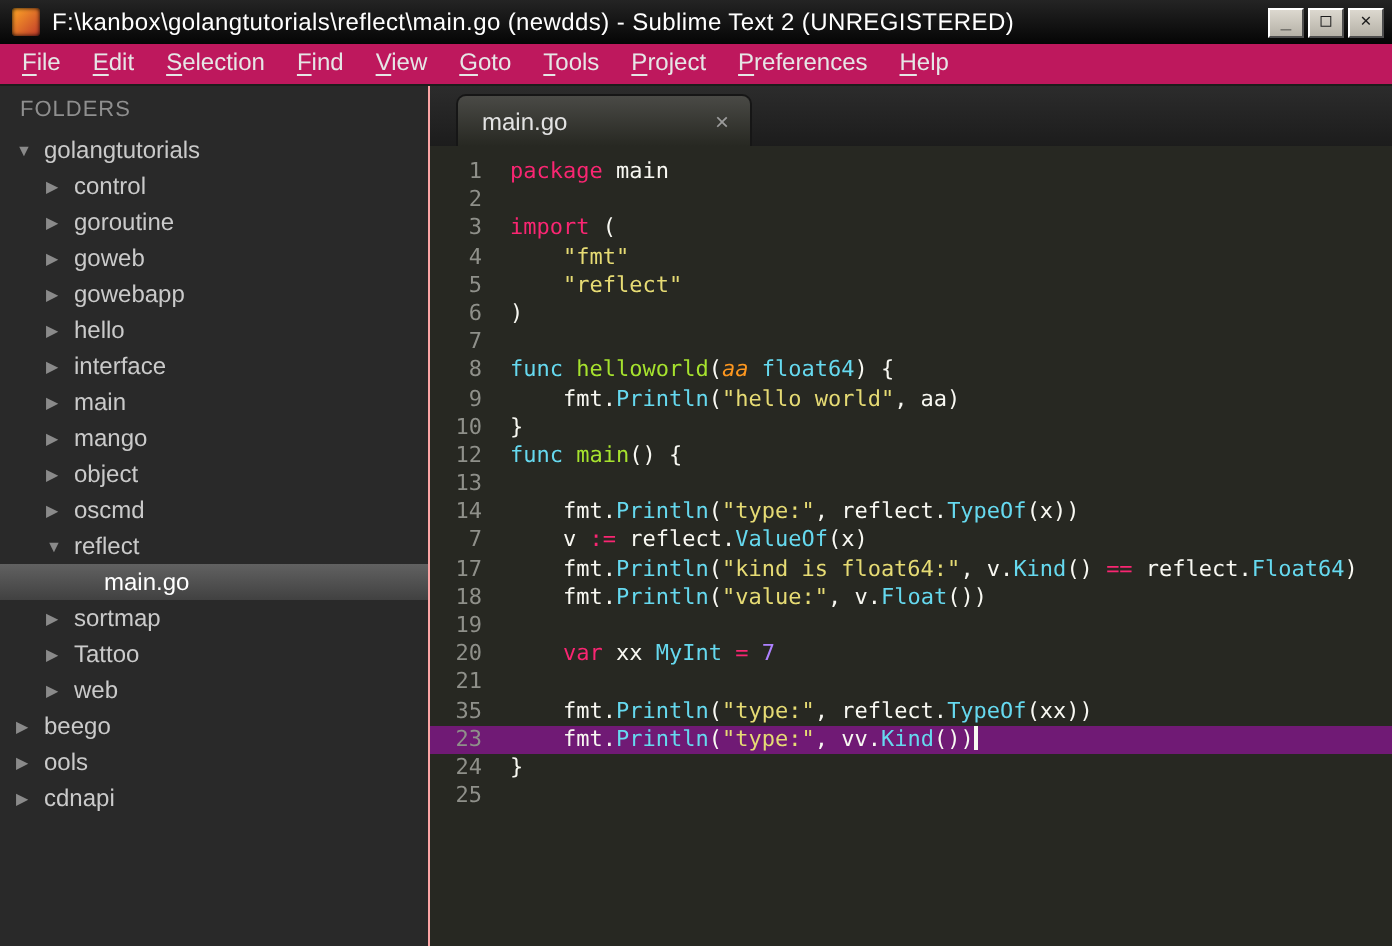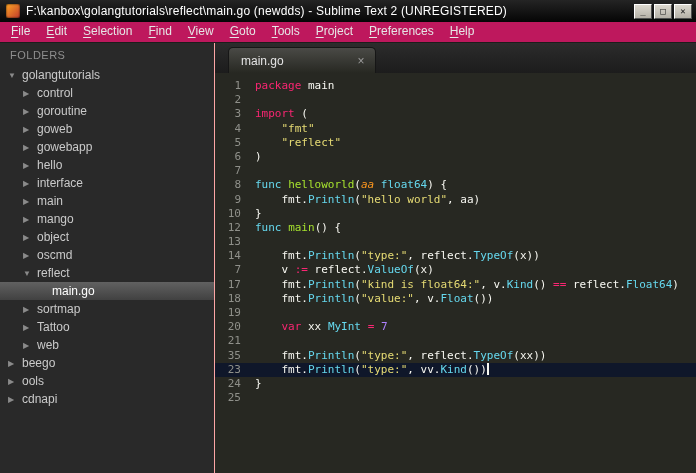--- a/index.html
+++ b/index.html
@@ -32,21 +32,21 @@
   
   .editor-col{flex:1;display:flex;flex-direction:column;min-width:0;background:#272822}
   .tabbar{height:30px;flex:0 0 30px;background:linear-gradient(#2c2c2c,#1c1c1c);display:flex;align-items:flex-end;padding-left:13px}
   .tab{height:26px;width:148px;background:linear-gradient(#4a4a46,#272822);border:1px solid #161616;border-bottom:none;border-radius:5px 5px 0 0;display:flex;align-items:center;padding:0 7px 0 12px;color:#e3e3e3;font-size:12px;cursor:default}
   .tab-label{flex:1;white-space:nowrap;overflow:hidden}
   .tab-close{color:#9c9c9c;font-size:12px;width:14px;text-align:center;cursor:default}
 
   
   .code-area{flex:1;padding-top:6px;overflow:hidden}
   .code-line{display:flex;height:14.2px;line-height:14.2px;font-family:"DejaVu Sans Mono",monospace;font-size:11px;white-space:pre}
-  .code-line.current{background:#0f172a}
+  .code-line.current{background:#701a75}
   .ln{flex:0 0 40px;width:40px;text-align:right;padding-right:14px;color:#8f908a;user-select:none}
   .code{color:#f8f8f2}
   .tk-k{color:#f92672}
   .tk-s{color:#66d9ef;}
   .tk-f{color:#a6e22e}
   .tk-a{color:#fd971f;font-style:italic}
   .tk-t{color:#e6db74}
   .tk-n{color:#ae81ff}
   .tk-u{color:#66d9ef}
   .tk-p{color:#f8f8f2}

